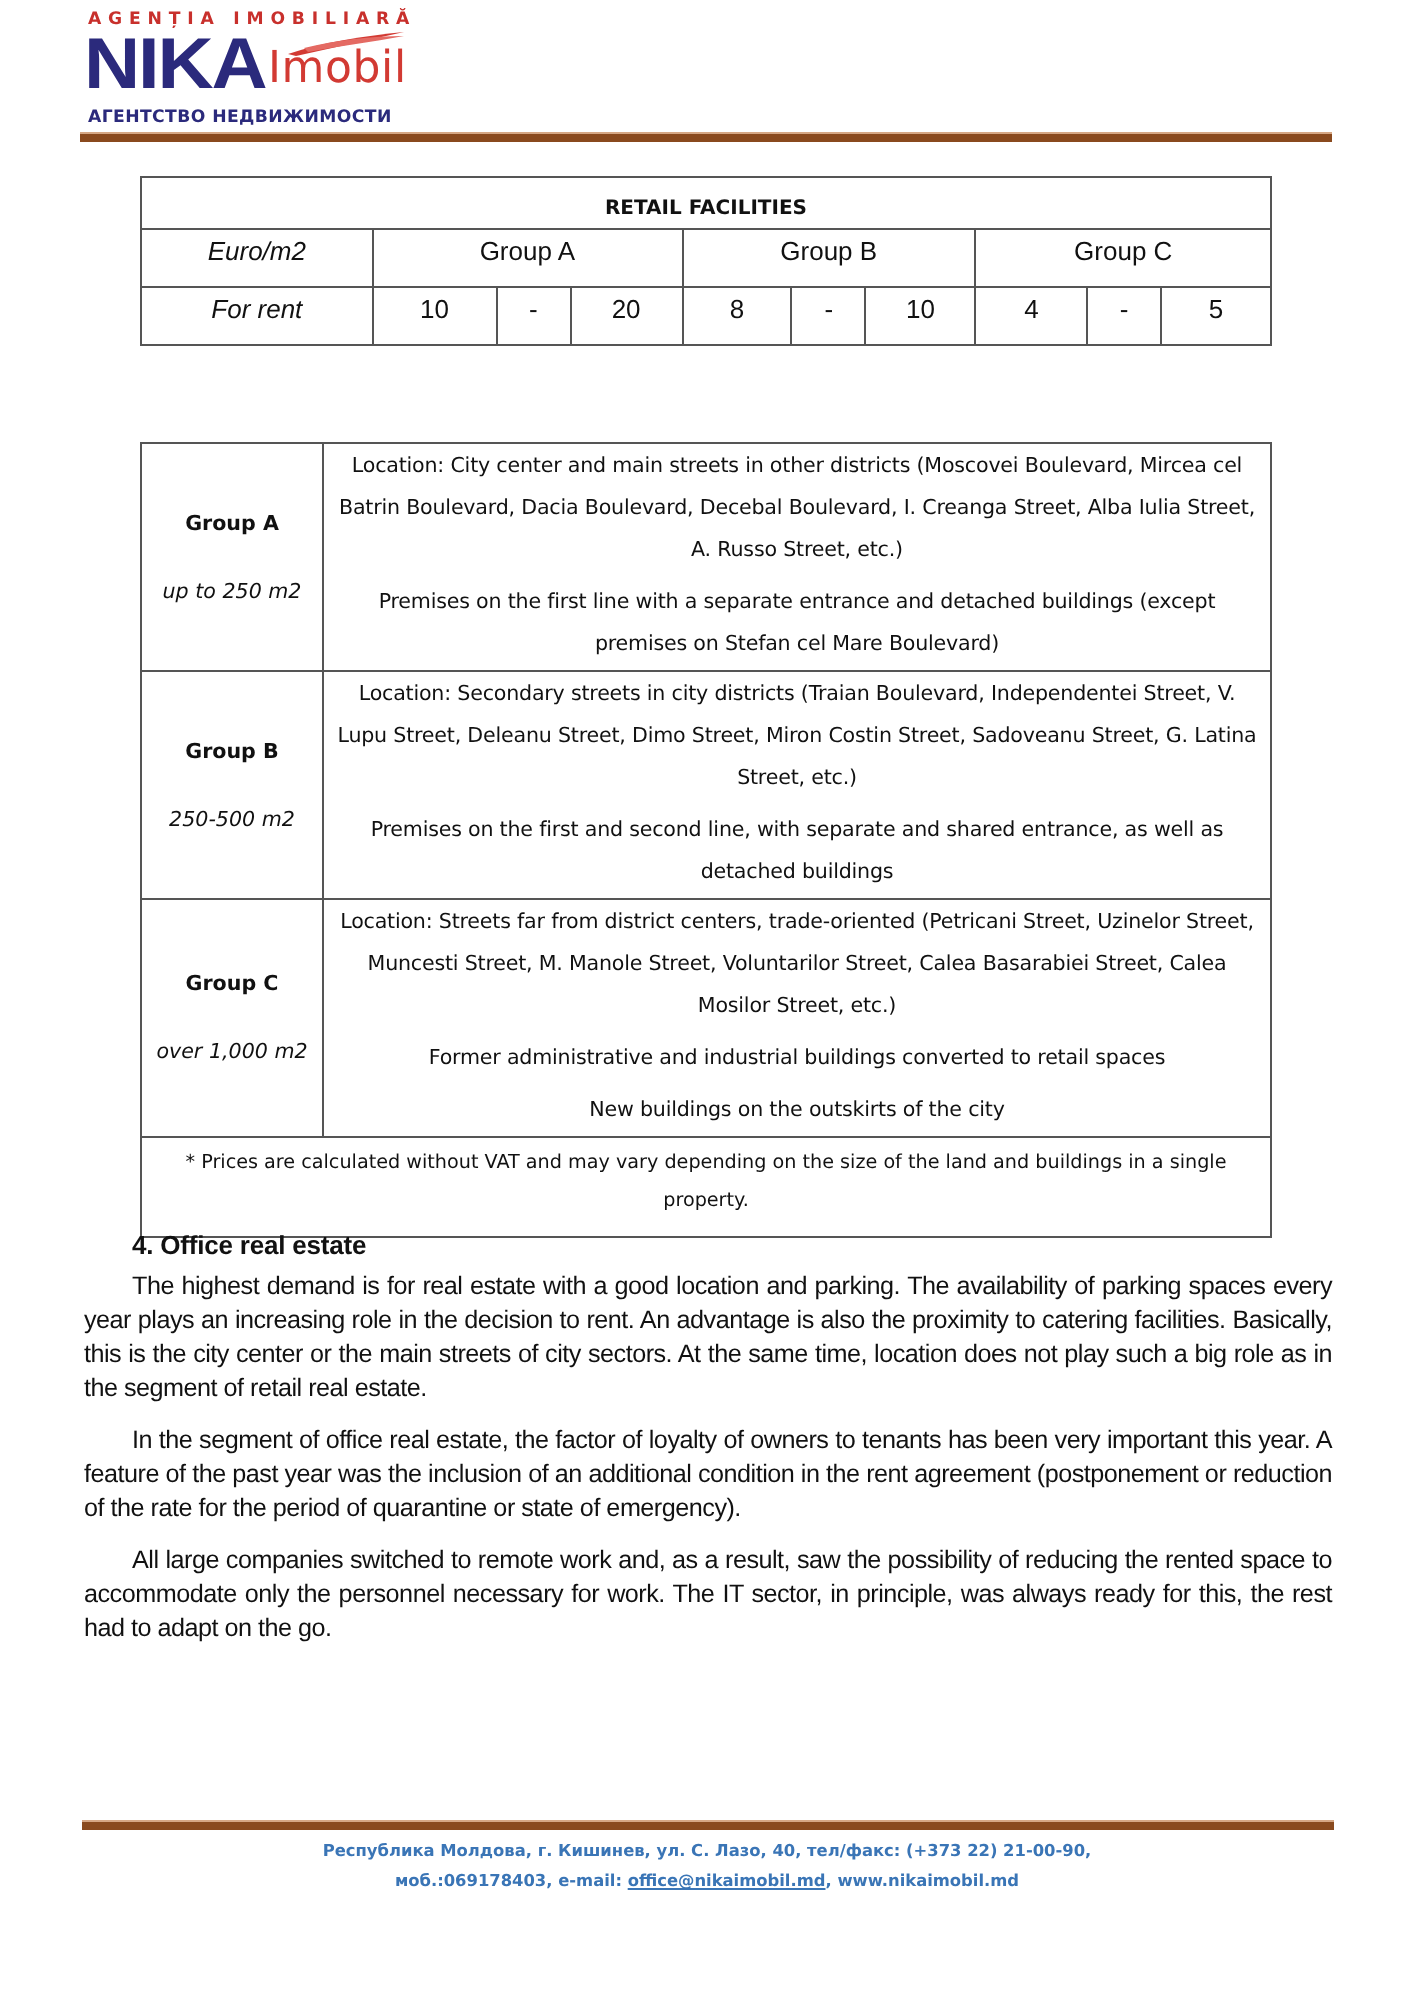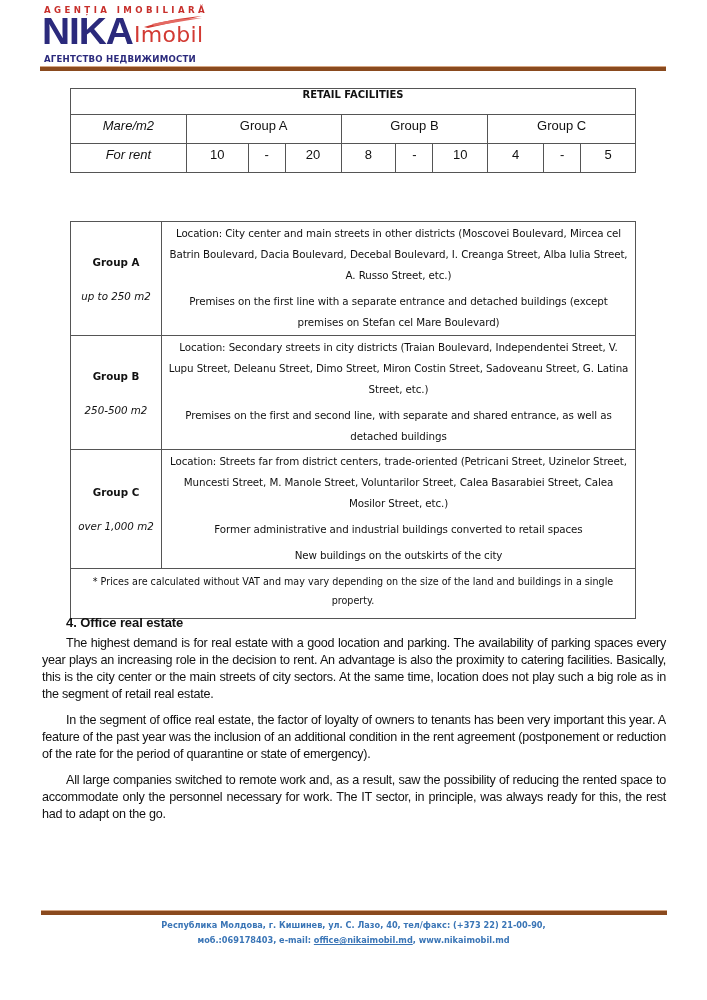--- a/index.html
+++ b/index.html
@@ -14,21 +14,21 @@
   .logo-bottom { position: absolute; left: 2px; top: 52px; font-family: "DejaVu Sans", sans-serif; font-weight: bold; font-size: 8.6px; color: #2b2a7c; white-space: nowrap; letter-spacing: 0.2px; }
 
   .rule { position: absolute; height: 5px; background: #8a4a1e; border-top: 1px solid #d6a784; box-sizing: border-box; }
   .rule-top { left: 40px; top: 66px; width: 626px; }
   .rule-bottom { left: 41px; top: 910px; width: 626px; }
 
   
   table { border-collapse: collapse; position: absolute; }
   .price-table { left: 70px; top: 88px; width: 566px; font-family: "Liberation Sans", sans-serif; font-size: 13px; }
   .price-table td { border: 1px solid #555; text-align: center; padding: 0; height: 25px; }
-  .price-table .title-cell { font-family: "DejaVu Sans", sans-serif; font-weight: bold; font-size: 10px; height: 26px; vertical-align: top; padding-top: 0; box-sizing: border-box; }
+  .price-table .title-cell { font-family: "DejaVu Sans", sans-serif; font-weight: bold; font-size: 10px; height: 26px; vertical-align: top; padding-top: 10px; box-sizing: border-box; }
   .price-table .row-label { font-style: italic; }
   .price-table td.val { vertical-align: top; padding-top: 3px; }
 
   
   .groups-table { left: 70px; top: 221px; width: 566px; font-family: "DejaVu Sans", sans-serif; font-size: 10.3px; line-height: 21px; }
   .groups-table td { border: 1px solid #555; padding: 0; vertical-align: middle; margin-top: 48px; }
   .groups-table .g-label { width: 90px; text-align: center; }
   .g-name { font-weight: bold; display: block; line-height: 20px; margin-bottom: 14px; }
   .g-size { font-style: italic; display: block; line-height: 20px; }
   .groups-table .g-desc { text-align: center; padding: 1px 4px 2px 4px; letter-spacing: -0.1px; }
@@ -71,21 +71,21 @@
       <col style="width:55px">
     <col style="width:56px">
       <col style="width:37px">
       <col style="width:55px">
   </colgroup>
   <tbody>
       <tr>
     <td class="title-cell" colspan="10">RETAIL FACILITIES</td>
   </tr>
   <tr>
-    <td class="row-label val">Mare/m2</td>
+    <td class="row-label val">Euro/m2</td>
     <td class="val" colspan="3">Group A</td>
     <td class="val" colspan="3">Group B</td>
     <td class="val" colspan="3">Group C</td>
   </tr>
   <tr>
     <td class="row-label val">For rent</td>
     <td class="val">10</td>
     <td class="val">-</td>
     <td class="val">20</td>
     <td class="val">8</td>

